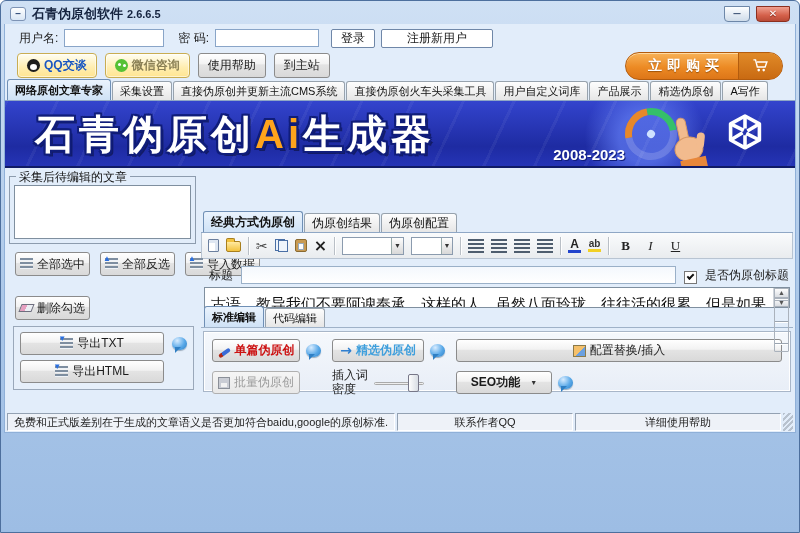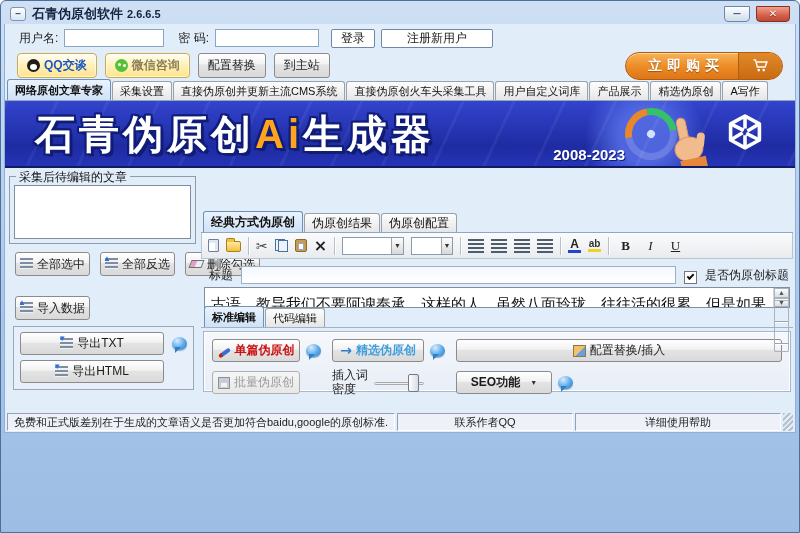--- a/index.html
+++ b/index.html
@@ -215,21 +215,21 @@
 
     <div class="quick-row">
       <button class="btn btn-yellow">
         <span class="ico ico-qq"></span>
         <span class="qq-text">QQ交谈</span>
       </button>
       <button class="btn btn-yellow">
         <span class="ico ico-wx"></span>
         <span class="wx-text">微信咨询</span>
       </button>
-      <button class="btn" style="height:25px">配置替换</button>
+      <button class="btn" style="height:25px">使用帮助</button>
       <button class="btn" style="height:25px">到主站</button>
       <span class="tb-spacer"></span>
       <div class="buy-btn">
         <span class="buy-label">立即购买</span>
         <span class="buy-cart">
           <svg viewBox="0 0 24 24" width="17" height="17">
               <path d="M2 4h3l2.5 10h11l2.5-7H7" fill="none" stroke="#fff" stroke-width="2"></path>
               <circle cx="9.5" cy="18.5" r="1.8" fill="#fff"></circle>
               <circle cx="16.5" cy="18.5" r="1.8" fill="#fff"></circle>
             </svg>
@@ -278,28 +278,28 @@
             <span class="ico ico-stack"></span>
             <span>全部选中</span>
           </button>
           <button class="btn">
             <span class="ico ico-stack">
                 <i class="arr-up"></i>
               </span>
             <span>全部反选</span>
           </button>
           <button class="btn">
-            <span class="ico ico-eraser"></span>
-            <span>删除勾选</span>
-          </button>
-          <button class="btn">
             <span class="ico ico-stack">
                 <i class="arr-up"></i>
               </span>
             <span>导入数据</span>
+          </button>
+          <button class="btn">
+            <span class="ico ico-eraser"></span>
+            <span>删除勾选</span>
           </button>
         </div>
         <div class="export-group">
           <div class="export-row">
             <button class="btn">
               <span class="ico ico-stack">
                   <i class="arr-dn"></i>
                 </span>
               <span>导出TXT</span>
             </button>

